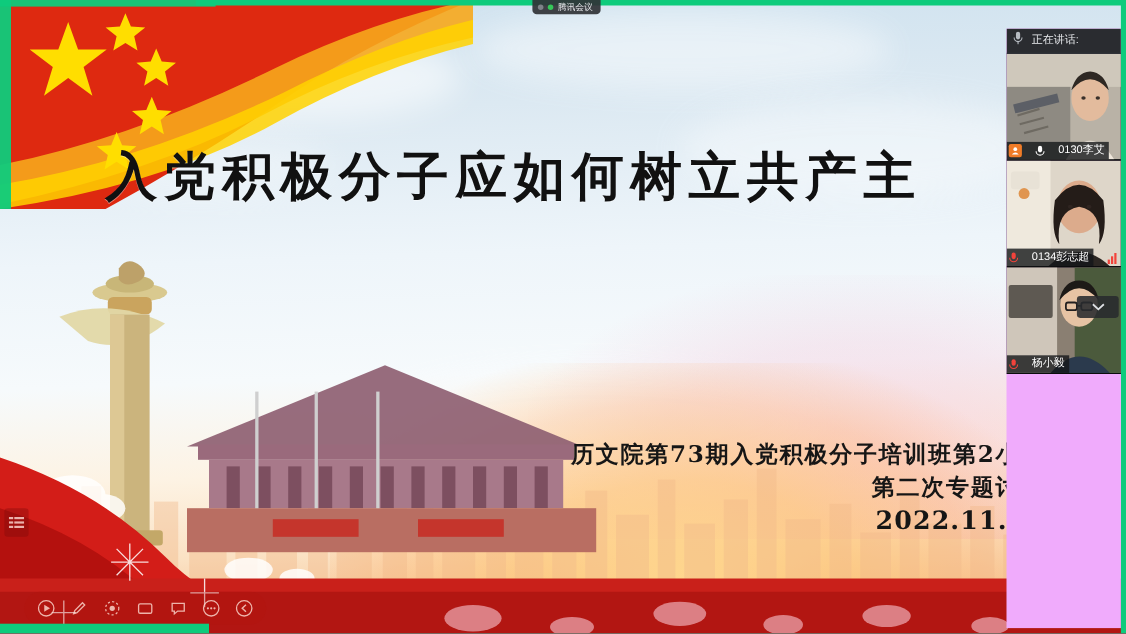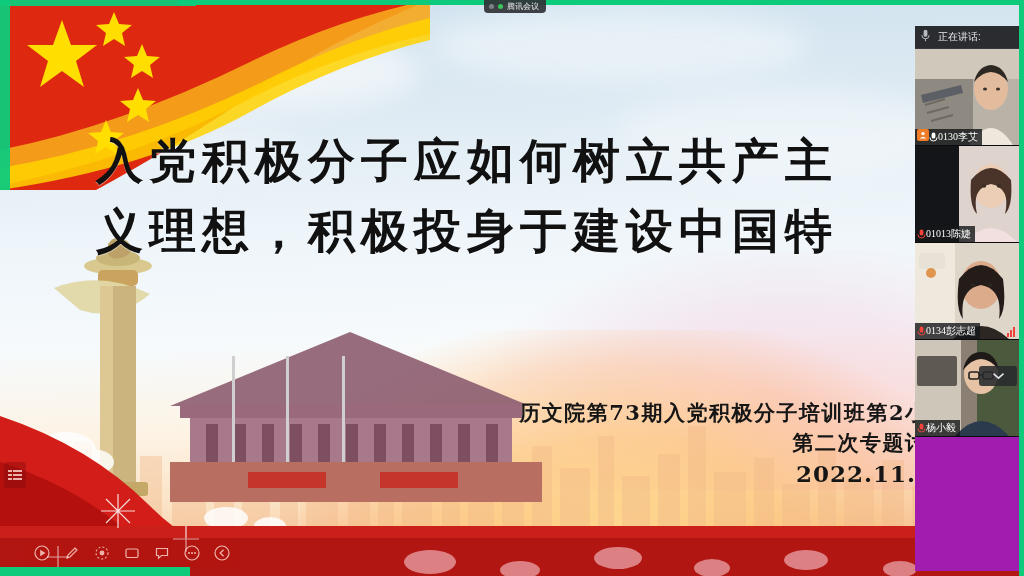--- a/index.html
+++ b/index.html
@@ -79,33 +79,33 @@
              display:flex;align-items:center;gap:4px;
              padding:0 7px 0 5px;border-radius:0 0 4px 4px;
              background:rgba(48,50,54,.92);}
   .dot{width:5px;height:5px;border-radius:50%;}
   .dot-g{background:#35c759;}
   .dot-d{background:#7d8288;}
   .meet-title{color:#e7e9ec;font-size:8px;line-height:13px;white-space:nowrap;}
 
   
   .filmstrip{position:absolute;right:5px;top:26px;width:104px;height:545px;
-             background:#a21caf;overflow:hidden;}
+             background:#f0abfc;overflow:hidden;}
   .speaking-bar{height:22px;display:flex;align-items:center;gap:8px;
                 padding:0 6px;background:#2a2c30;border-bottom:1px solid #35383d;}
   .speaking-bar .mic{flex:0 0 auto;color:#b7bcc2;}
   .speaking-label{color:#e9ebee;font-size:10px;line-height:22px;white-space:nowrap;}
 
   .tile{position:relative;width:104px;height:96px;overflow:hidden;background:#101113;
         border-bottom:1px solid #0b0c0d;}
   .tile .vid{position:absolute;inset:0;}
   .name-tag{position:absolute;left:0;bottom:0;height:16px;
-            display:flex;gap:0;
+            display:flex;align-items:center;gap:12px;
             padding:0 4px 0 2px;background:rgba(20,22,25,.80);
-            max-width:104px;font-family:Liberation Serif, serif;}
+            max-width:104px;}
   .name-text{color:#fff;font-size:10px;line-height:16px;white-space:nowrap;
              overflow:hidden;text-overflow:clip;}
   .host-badge{width:12px;height:12px;border-radius:2px;background:#f07c28;
               display:flex;align-items:center;justify-content:center;flex:0 0 auto;}
   .mic-mini{flex:0 0 auto;color:#fff;display:flex;align-items:center;}
   .signal{position:absolute;right:4px;bottom:2px;display:flex;align-items:flex-end;gap:1px;height:11px;}
   .signal i{width:2px;background:#f2433b;display:block;}
   .signal i:nth-child(1){height:4px;}
   .signal i:nth-child(2){height:7px;}
   .signal i:nth-child(3){height:10px;}
@@ -239,21 +239,20 @@
         <polygon points="142,44 147,56 160,57 150,65 153,78 142,71 131,78 134,65 124,57 137,56"></polygon>
         <polygon points="138,88 143,100 156,101 146,109 149,122 138,115 127,122 130,109 120,101 133,100"></polygon>
         <polygon points="106,120 111,132 124,133 114,141 117,154 106,147 95,154 98,141 88,133 101,132"></polygon>
       </g>
       <rect x="0" y="0" width="10" height="190" fill="#0ecb7c" opacity="0.95"></rect>
       <rect x="0" y="0" width="196" height="6" fill="#0ecb7c" opacity="0.95"></rect>
     </svg>
 
     <div class="title-block">
       <div class="title-line">入党积极分子应如何树立共产主</div>
-      <div class="title-line">义理想，积极投身于建设中国特</div>
     </div>
 
     <div class="subtitle-block">
       <div class="sub-line">历文院第73期入党积极分子培训班第2小组</div>
       <div class="sub-line">第二次专题讨论</div>
       <div class="sub-date">2022.11.06</div>
     </div>
 
     <div class="left-menu">
       <svg width="14" height="12" viewBox="0 0 14 12">
@@ -365,40 +364,20 @@
         <span class="mic-mini">
           <svg width="9" height="11" viewBox="0 0 9 11">
               <rect x="2.6" y="0.6" width="3.8" height="6" rx="1.9" fill="currentColor"></rect>
               <path d="M0.9 5.4 a3.6 3.6 0 0 0 7.2 0" fill="none" stroke="currentColor" stroke-width="1"></path>
             </svg>
         </span>
         <span class="name-text">0130李艾</span>
       </div>
     </div>
 
-    <div class="tile">
-      <svg class="vid" viewBox="0 0 104 96" preserveAspectRatio="none">
-        <rect width="104" height="96" fill="#141518"></rect>
-        <rect x="44" width="60" height="96" fill="#dfd3cd"></rect>
-        <ellipse cx="76" cy="40" rx="18" ry="22" fill="#eccdb5"></ellipse>
-        <path d="M56 34 q20 -24 40 0 q2 26 -6 34 q6 -26 -14 -30 q-20 4 -14 30 q-8 -8 -6 -34Z" fill="#4a342a"></path>
-        <ellipse cx="69" cy="40" rx="2.2" ry="1.7" fill="#3a2d26"></ellipse>
-        <ellipse cx="84" cy="40" rx="2.2" ry="1.7" fill="#3a2d26"></ellipse>
-        <path d="M50 96 q26 -28 52 0 Z" fill="#f2dfe0"></path>
-      </svg>
-      <div class="name-tag">
-        <span class="mic-mini">
-          <svg width="9" height="11" viewBox="0 0 9 11">
-              <rect x="2.6" y="0.6" width="3.8" height="6" rx="1.9" fill="#f2433b"></rect>
-              <path d="M0.9 5.4 a3.6 3.6 0 0 0 7.2 0" fill="none" stroke="#f2433b" stroke-width="1"></path>
-            </svg>
-        </span>
-        <span class="name-text">01013陈婕</span>
-      </div>
-    </div>
 
     <div class="tile">
       <svg class="vid" viewBox="0 0 104 96" preserveAspectRatio="none">
         <rect width="104" height="96" fill="#ded6c9"></rect>
         <rect width="40" height="96" fill="#efe9dd"></rect>
         <rect x="4" y="10" width="26" height="16" rx="3" fill="#e8e2d6"></rect>
         <circle cx="16" cy="30" r="5" fill="#e0954f"></circle>
         <ellipse cx="66" cy="42" rx="20" ry="24" fill="#dcab8c"></ellipse>
         <path d="M44 36 q22 -28 44 0 q4 30 -4 40 q4 -30 -18 -34 q-22 4 -18 34 q-8 -10 -4 -40Z" fill="#241c18"></path>
         <ellipse cx="58" cy="42" rx="2.3" ry="1.8" fill="#2e2420"></ellipse>

